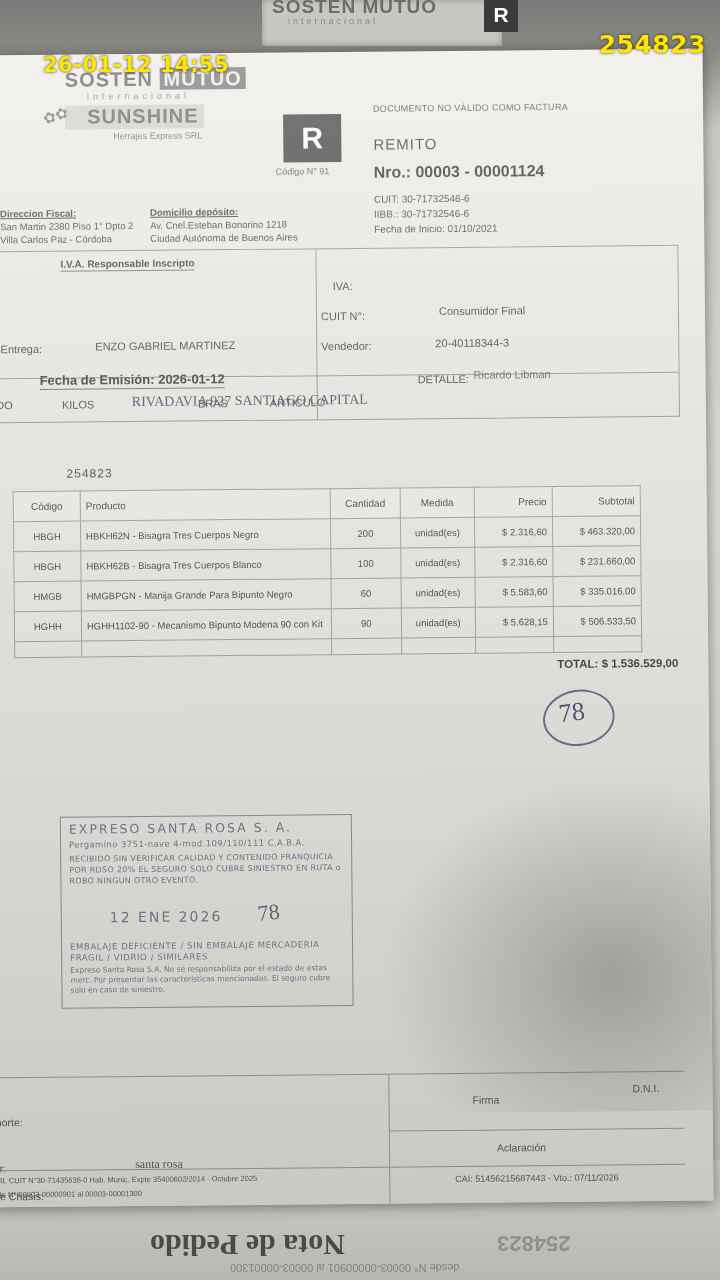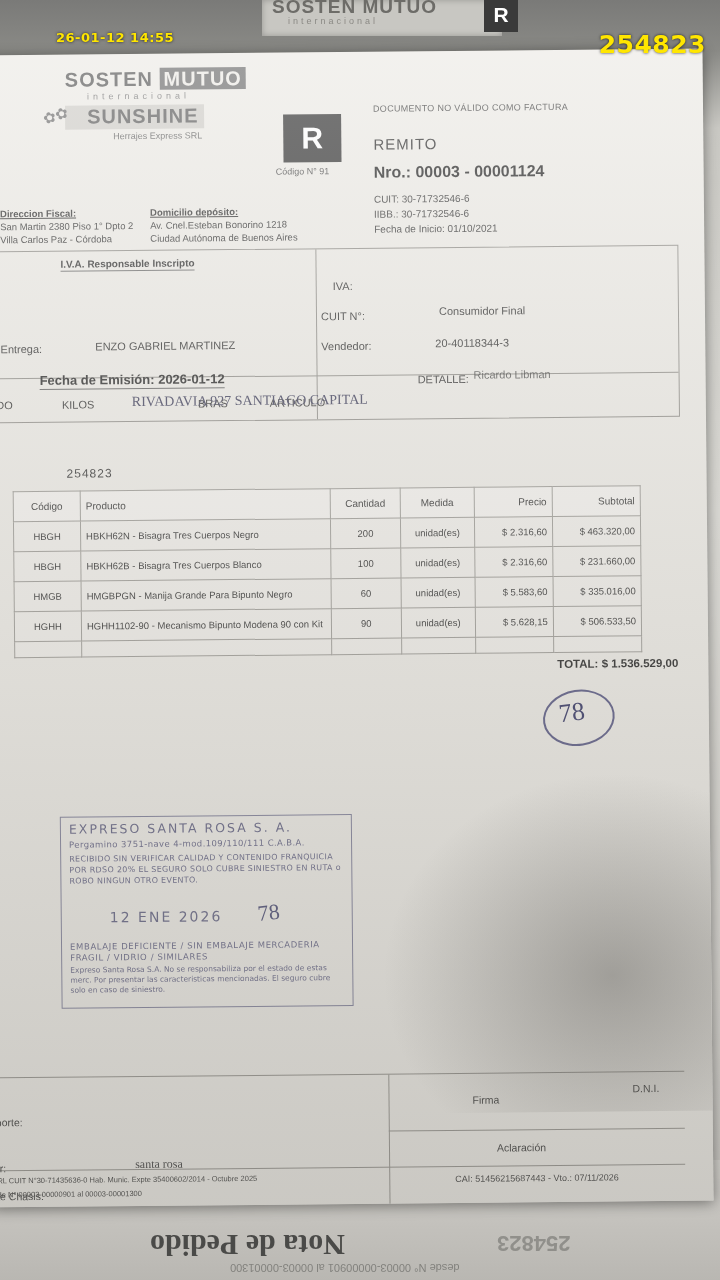--- a/index.html
+++ b/index.html
@@ -10,31 +10,31 @@
     position:relative;
   }
   
   .cam-ts,.cam-id{
     position:absolute;top:30px;
     color:#ffe600;font-weight:bold;
     font-family:"DejaVu Sans", sans-serif;
     text-shadow:0 0 3px rgba(0,0,0,.8);
     z-index:60;
   }
-  .cam-ts{left:56px;font-size:13px;letter-spacing:.5px;}
+  .cam-ts{left:43px;font-size:21px;letter-spacing:.5px;margin-top:23px;}
   .cam-id{right:14px;font-size:25px;letter-spacing:.5px;}
 
   
   .bg-sheet{
     position:absolute;left:0;top:0;width:720px;height:1280px;
     background:
       linear-gradient(180deg,#7a7a78 0%,#8a8a86 4%,#c9c8c3 10%,#d9d8d3 40%,#cfcdc8 75%,#bdbbb6 100%);
   }
   .bg-top-strip{
-    position:absolute;left:262px;top:0;width:240px;height:36px;
+    position:absolute;left:262px;top:0;width:240px;height:46px;
     background:#c8c7c2;
     box-shadow:0 0 6px rgba(0,0,0,.25) inset;
   }
   .bg-top-strip .lg{
     position:absolute;left:10px;top:-4px;font-size:19px;font-weight:bold;
     color:#6d6c68;letter-spacing:1px;
   }
   .bg-top-strip .sub{
     position:absolute;left:26px;top:16px;font-size:9px;color:#8b8a85;letter-spacing:3px;
   }

